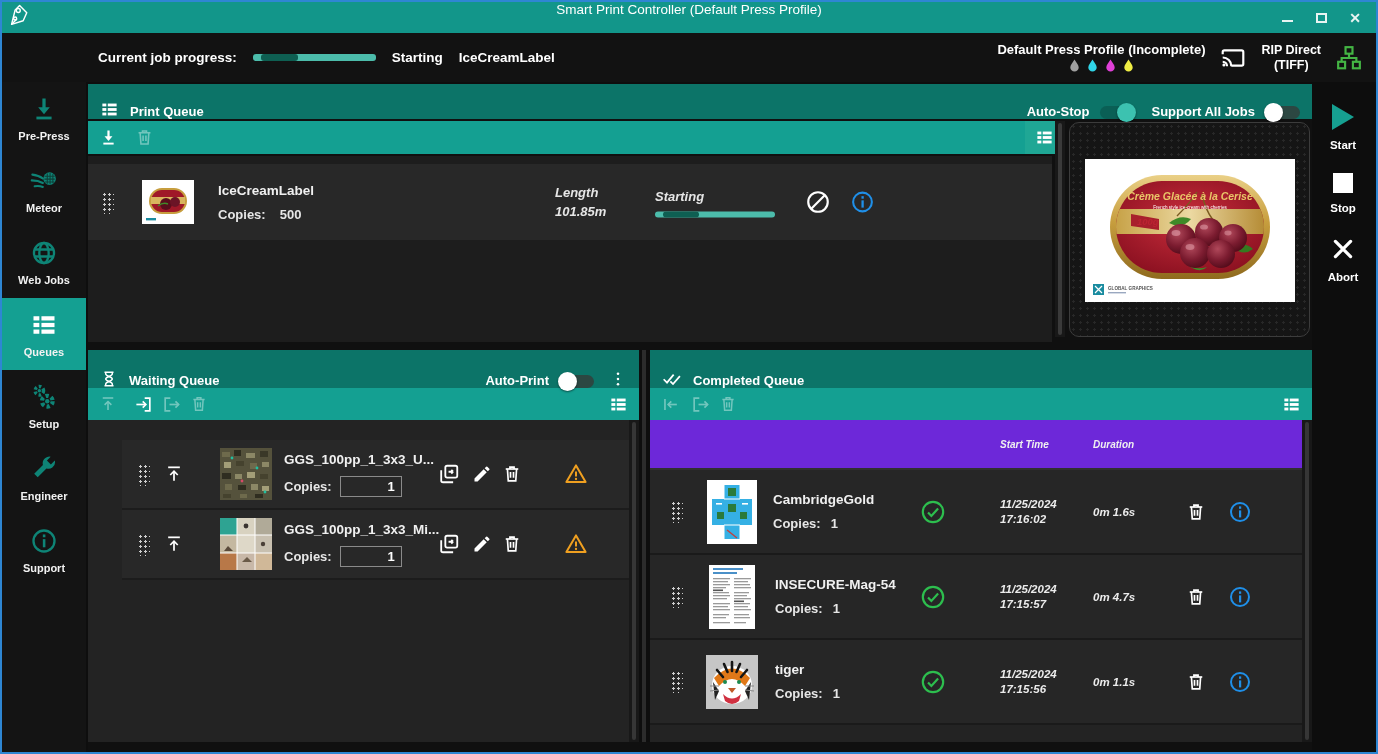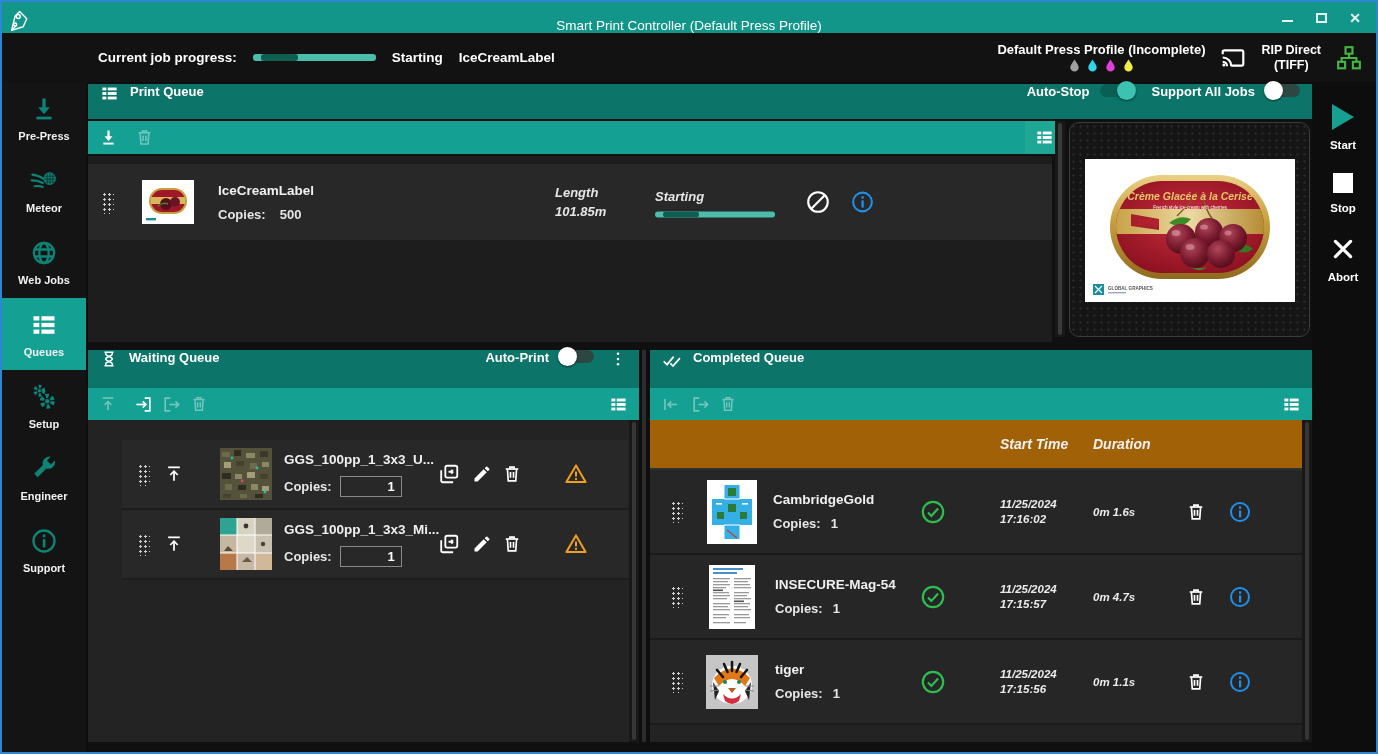--- a/index.html
+++ b/index.html
@@ -2,21 +2,21 @@
 <html><head>
 <meta charset="utf-8">
 <style>
   * { margin:0; padding:0; box-sizing:border-box; font-family:"Liberation Sans", sans-serif; }
   html,body { width:1378px; height:754px; }
   body { background:#0c0c0c; position:relative; overflow:hidden; }
   .window { position:absolute; inset:0; border:2px solid #2e86d3; background:#0e0e0e; }
 
   
   .titlebar { position:absolute; left:0; top:0; right:0; height:31px; background:#12968a; color:#fff;
-              display:flex; align-items:flex-end; }
+              display:flex; align-items:flex-start; }
   .titlebar .logo { margin-left:6px; color:#fff; }
   .titlebar .title { position:absolute; left:0; right:0; text-align:center; font-size:13.5px; }
   .win-ctrls { position:absolute; right:4px; top:0; height:31px; display:flex; align-items:center; }
   .win-ctrls .wbtn { width:34px; height:31px; display:flex; align-items:center; justify-content:center; color:#e8f4f2; }
   .wmin { width:11px; border-bottom:2px solid #e8f4f2; margin-top:6px; }
   .wmax { width:11px; height:10px; border:2px solid #e8f4f2; }
   .wclose { font-size:14px; font-weight:bold; }
 
   
   .topbar { position:absolute; left:0; top:31px; right:0; height:49px; background:#121212; color:#fff; }
@@ -38,21 +38,21 @@
 
   
   .rail { position:absolute; right:0; top:80px; bottom:0; width:66px; background:#0d0d0d; color:#fff; }
   .rail .rbtn { display:flex; flex-direction:column; align-items:center; gap:9px; margin-top:22px; }
   .rail .rlabel { font-size:11.5px; font-weight:bold; }
   .play-shape { width:0; height:0; border-left:22px solid #16a091; border-top:13px solid transparent; border-bottom:13px solid transparent; }
   .stop-shape { width:20px; height:20px; background:#fff; }
 
   
   .main { position:absolute; left:86px; top:82px; width:1224px; height:666px; background:#101010; }
-  .hdr { background:#0c7468; color:#fff; display:flex; align-items:flex-start; padding:0 12px; gap:11px; font-weight:bold; font-size:13px; }
+  .hdr { background:#0c7468; color:#fff; display:flex; align-items:flex-end; padding:0 12px; gap:11px; font-weight:bold; font-size:13px; }
   .tbar { background:#14a092; display:flex; align-items:center; padding:0 11px; gap:17px; color:#fff; }
   .dim { opacity:.4; }
   .spacer { flex:1; }
 
   .switch { width:34px; height:13px; border-radius:7px; position:relative; }
   .switch .knob { width:19px; height:19px; border-radius:50%; position:absolute; top:-3px; box-shadow:0 1px 2px rgba(0,0,0,.5); }
   .switch.on { background:#0a5f55; } .switch.on .knob { right:-2px; background:#3cc2b0; }
   .switch.off { background:#2c4742; } .switch.off .knob { left:-2px; background:#fff; }
 
   .drag-dots { width:13px; height:23px;
@@ -89,21 +89,21 @@
   .panel-hdr { height:38px; }
   .panel-tbar { height:32px; }
 
   .wq-rows { margin-top:20px;padding-left:34px; }
   .wq-row { position:relative; height:70px; background:#282828; border-bottom:2px solid #1c1c1c; display:flex; align-items:center; color:#eee; }
   .copies-input { width:62px; height:21px; background:transparent; border:1px solid #8a8a8a; color:#fff;
                   font-size:13px; font-weight:bold; text-align:right; padding-right:6px; }
   .wq-scroll,.cq-scroll { position:absolute; right:0; top:70px; bottom:0; width:10px; background:#181818; }
   .wq-scroll i,.cq-scroll i { position:absolute; left:3px; top:2px; bottom:2px; width:4px; background:#363636; border-radius:2px; }
 
-  .cq-colhdr { position:relative; height:50px; background:#a16207; border-bottom:2px solid #303030; color:#f0f0f0; font-size:14px; font-weight:bold; }
+  .cq-colhdr { position:relative; height:50px; background:#6d28d9; border-bottom:2px solid #303030; color:#f0f0f0; font-size:10px; font-weight:bold; }
   .cq-row { position:relative; height:85px; background:#262626; border-bottom:2px solid #1a1a1a; display:flex; align-items:center; color:#eee; }
   .dt { font-size:11.5px; font-weight:bold; line-height:15px; color:#ececec; }
 
   .ic { display:block; }
   .icon { display:inline-flex; align-items:center; justify-content:center; }
 </style>
 </head>
 <body>
 
 <svg width="0" height="0" style="position:absolute">

